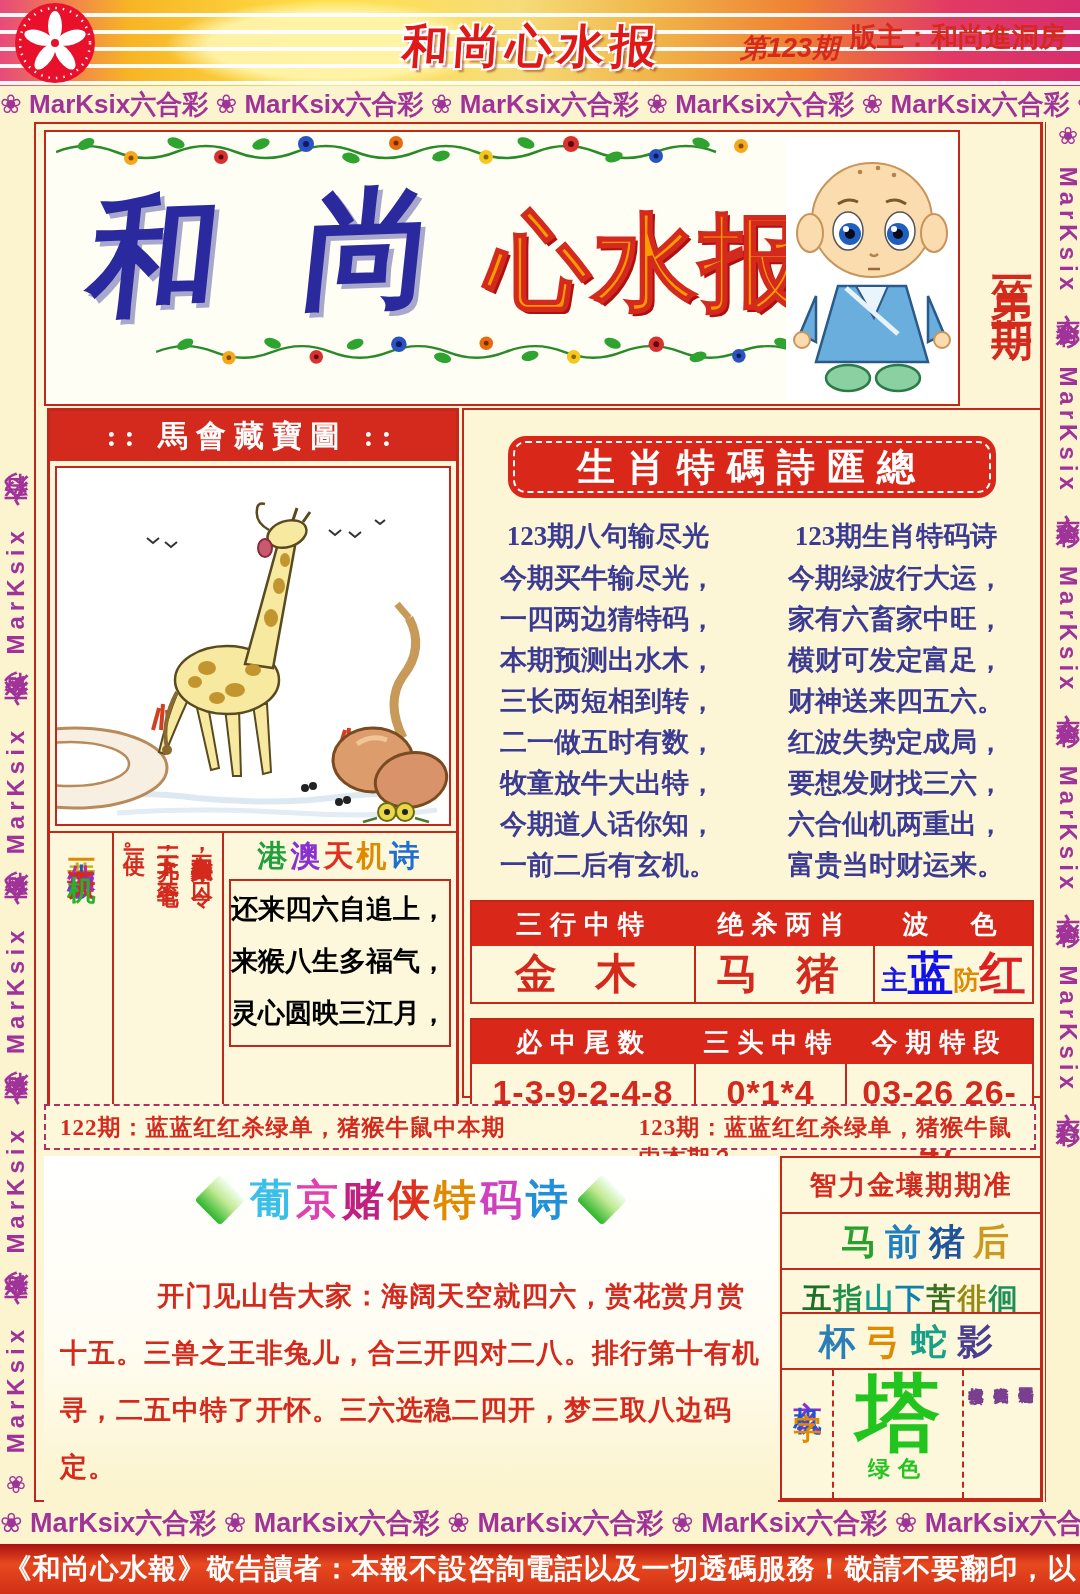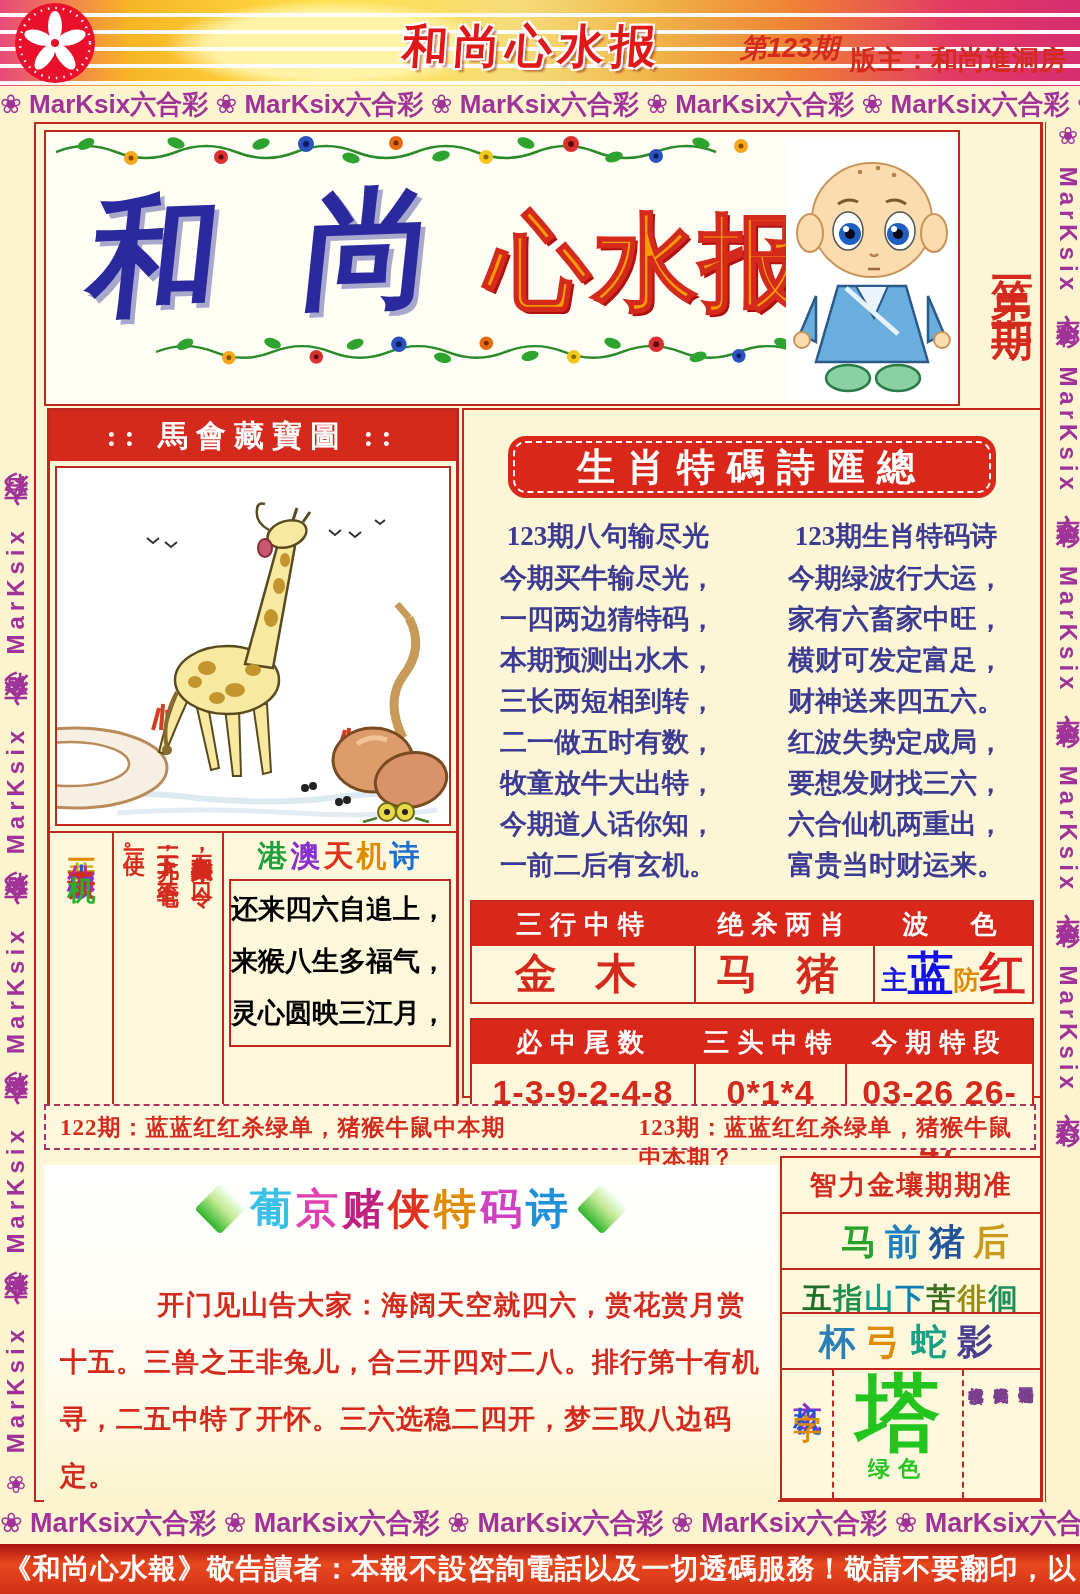--- a/index.html
+++ b/index.html
@@ -19,21 +19,21 @@
       radial-gradient(220px 60px at 330px 45px, rgba(255,244,170,.95) 0 55%, rgba(255,244,170,0) 75%),
       linear-gradient(90deg,#e84a7a 0%,#f7b524 12%,#ffe04a 30%,#f6dc7a 48%,#f0b74a 60%,#ef8034 74%,#e23a64 88%,#d62e6e 100%);
   }
   #banner-title{
     left:402px;top:16px;font-size:46px;font-weight:bold;color:#e01818;
     font-family:"Liberation Serif","DejaVu Serif",serif;letter-spacing:6px;
     text-shadow:-2px -2px 0 #fff,2px -2px 0 #fff,-2px 2px 0 #fff,2px 2px 0 #fff,4px 4px 2px rgba(120,0,0,.45);
     transform:skewX(-4deg);
   }
   #banner-issue{left:740px;top:30px;font-size:27px;font-weight:bold;color:#d42a1e;font-style:italic;}
-  #banner-editor{left:850px;top:42px;font-size:27px;font-weight:bold;color:#d42a1e;font-family:Liberation Mono, monospace;}
+  #banner-editor{left:850px;top:19px;font-size:27px;font-weight:bold;color:#d42a1e;font-family:Liberation Mono, monospace;}
 
   
   .marquee{
     left:0;width:1080px;text-align:center;color:#a03399;font-weight:bold;
     background:#fbf4cf;white-space:nowrap;overflow:hidden;
   }
   #marquee-top{top:86px;height:36px;line-height:36px;font-size:26px;}
   #marquee-bottom{top:1502px;height:42px;line-height:42px;font-size:27px;}
 
   
@@ -124,21 +124,20 @@
     left:8px;top:980px;width:992px;height:46px;border:2px dashed #b03060;background:#fdf8dc;box-sizing:border-box;
   }
   .hist-txt{position:absolute;top:6px;font-size:23px;font-weight:bold;color:#d42a1e;letter-spacing:1px;}
   #hist-left{left:14px;}
   #hist-right{left:60%;}
 
   
   #bottom-left{
     left:8px;top:1032px;width:734px;height:416px;
     background:linear-gradient(180deg,#ffffff 0%,#fffdf2 45%,#fbf4cf 80%);
-    margin-top:9px;
   }
   #pj-title-row{text-align:center;margin-top:16px;height:62px;}
   #pj-title{font-size:42px;font-weight:bold;letter-spacing:4px;vertical-align:middle;}
   .diamond{
     display:inline-block;width:36px;height:36px;margin:0 12px;vertical-align:middle;
     background:linear-gradient(180deg,#f2fff2 0%,#bfe890 45%,#2db52d 100%);
     transform:rotate(45deg);border-radius:4px;
   }
   #pj-body{
     margin:34px 14px 0 16px;font-size:27px;font-weight:bold;color:#d42a1e;

